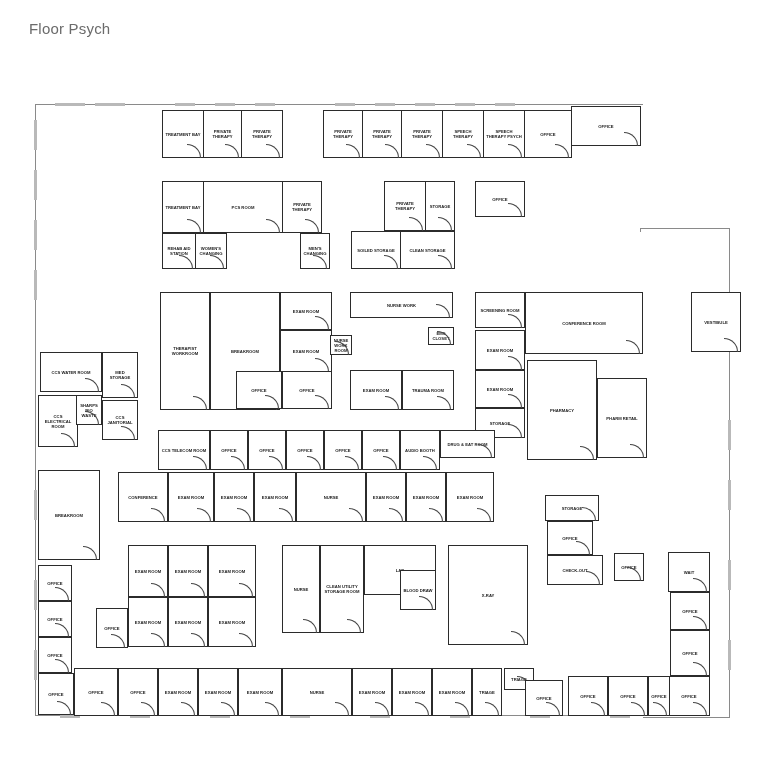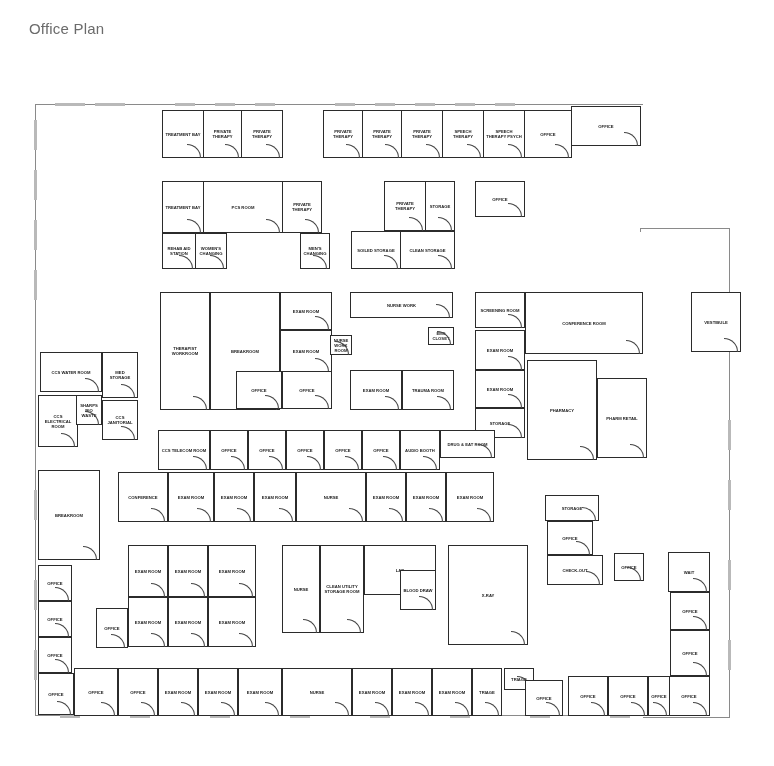--- a/index.html
+++ b/index.html
@@ -8,21 +8,21 @@
   .plan { position: absolute; left: 0; top: 0; width: 774px; height: 766px; }
   .room { position: absolute; border: 1.5px solid #2b2b2b; box-sizing: border-box; background: #fff; }
   .room .lbl { position: absolute; left: 0; right: 0; top: 50%; transform: translateY(-50%); text-align: center; font-size: 4.2px; line-height: 5px; color: #222; font-weight: bold; text-transform: uppercase; padding: 0 2px; white-space: pre-line; }
   .outer { position: absolute; border: 1.5px solid #8a8a8a; box-sizing: border-box; }
   .win { position: absolute; background: #b9b9b9; }
   .door { position: absolute; width: 14px; height: 14px; border: 1px solid #444; border-left: none; border-bottom: none; border-radius: 0 14px 0 0; box-sizing: border-box; background: transparent; }
 </style>
 </head>
 <body>
 
-<div class="title">Office Plan</div>
+<div class="title">Floor Psych</div>
 
 <div class="plan">
 
   <div class="outer" style="left:35px;top:104px;width:608px;height:612px;border-right:none;"></div>
   <div class="outer" style="left:643px;top:228px;width:87px;height:490px;border-left:none;border-top:none;"></div>
   <div class="outer" style="left:640px;top:228px;width:90px;height:4px;border-bottom:none;"></div>
 
   <div class="win" style="left:55px;top:103px;width:30px;height:3px;"></div>
   <div class="win" style="left:95px;top:103px;width:30px;height:3px;"></div>
   <div class="win" style="left:175px;top:103px;width:20px;height:3px;"></div>

